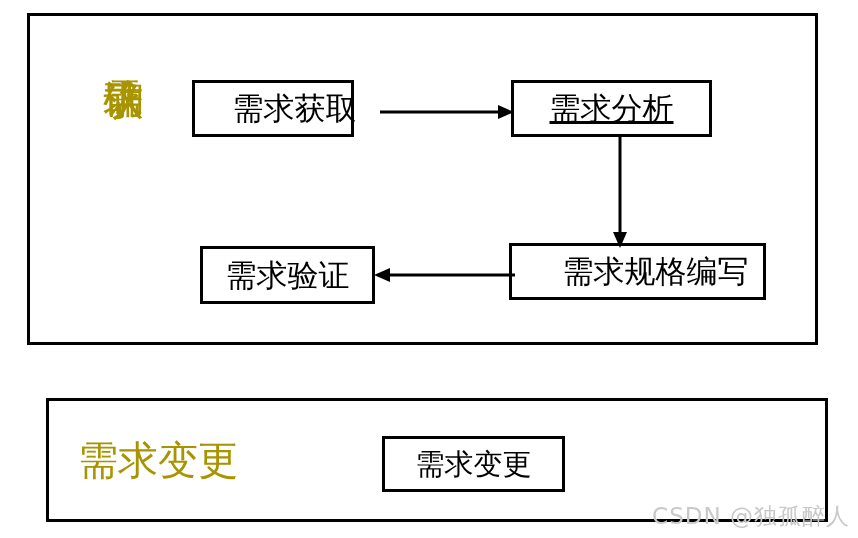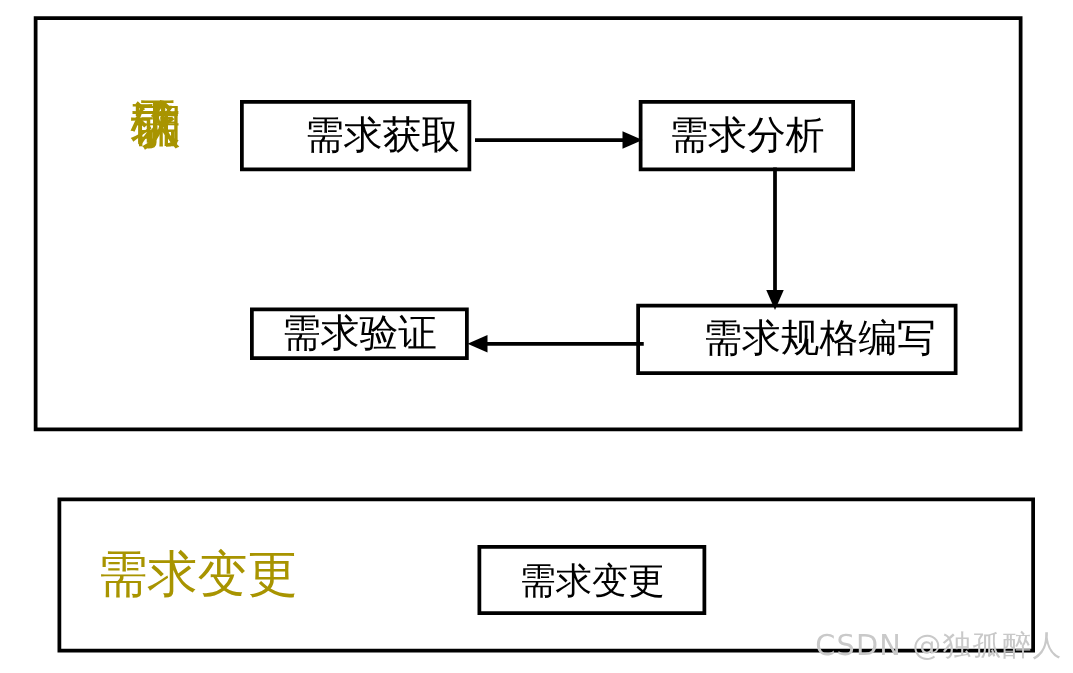--- a/index.html
+++ b/index.html
@@ -74,23 +74,23 @@
     box-sizing: border-box;
     display: flex;
     align-items: center;
     justify-content: center;
     color: #000000;
     font-family: "DejaVu Serif", "Liberation Serif", serif;
     font-size: 31px;
     line-height: 1;
     white-space: nowrap;
   }
-  #node-acquire   { left: 192px; top: 80px;  width: 185px; height: 57px; padding-left: 43px; }
-  #node-analyze   { left: 511px; top: 80px;  width: 173px; height: 57px; }
-  #node-verify    { left: 200px; top: 246px; width: 175px; height: 42px; }
+  #node-acquire   { left: 192px; top: 80px;  width: 162px; height: 57px; padding-left: 43px; }
+  #node-analyze   { left: 511px; top: 80px;  width: 201px; height: 57px; text-decoration: underline; }
+  #node-verify    { left: 200px; top: 246px; width: 175px; height: 58px; }
   #node-specify   { left: 509px; top: 243px; width: 257px; height: 57px; padding-left: 36px; }
   #node-change    { left: 382px; top: 436px; width: 183px; height: 56px; font-size: 29px; }
 
   
   .arrow-svg {
     position: absolute;
     overflow: visible;
     pointer-events: none;
   }
   #arrow-acquire-to-analyze { left: 380px; top: 92px;  width: 135px; height: 40px; }

